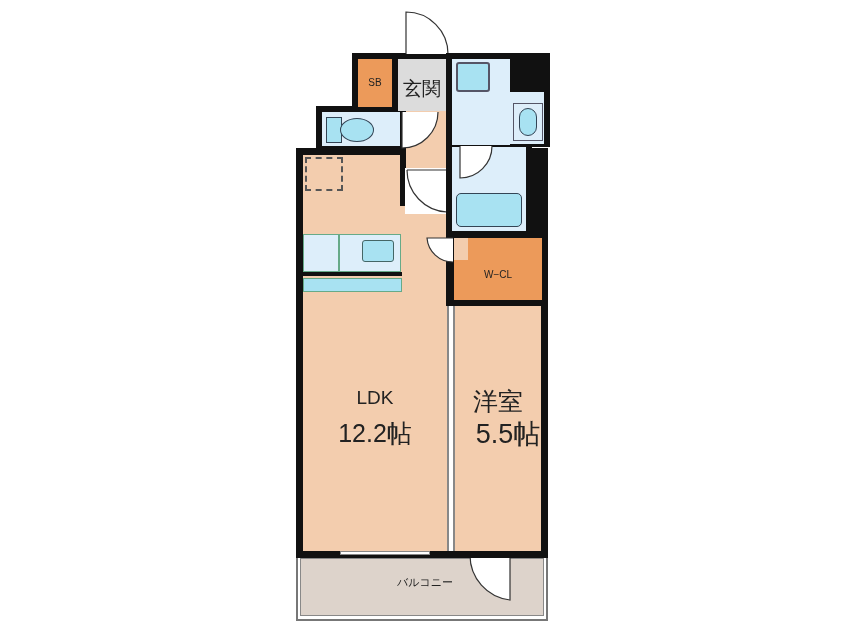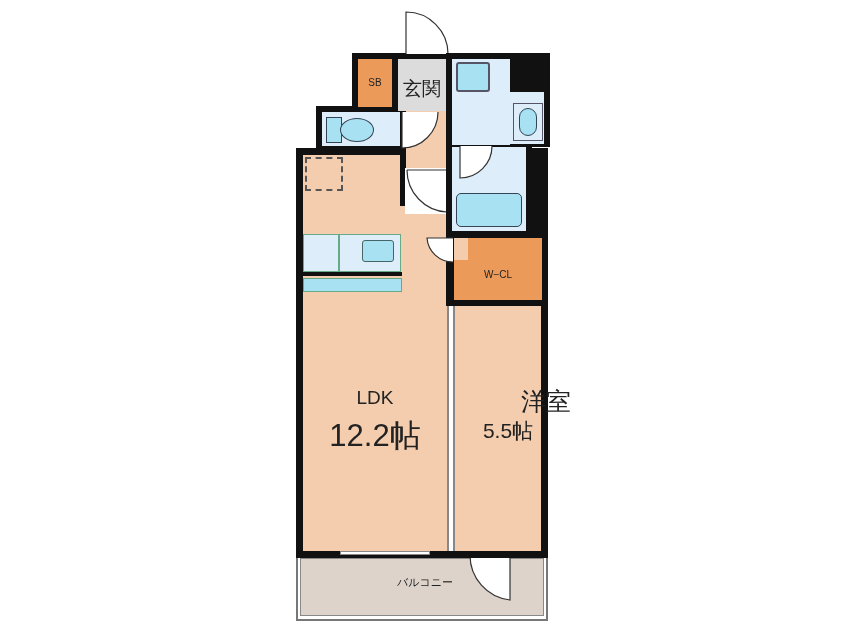--- a/index.html
+++ b/index.html
@@ -75,15 +75,15 @@
 
 <div class="abs wall" style="left:446px;top:232px;width:102px;height:74px;"></div>
 <div class="abs" style="left:454px;top:238px;width:88px;height:62px;background:#ec9a5a;"></div>
 <div class="abs" style="left:454px;top:238px;width:14px;height:22px;background:#f3cdae;"></div>
 <div class="room-label" style="left:460px;top:270px;width:76px;font-size:10px;">W−CL</div>
 <svg class="abs" style="left:425px;top:236px;" width="30" height="28">
   <path d="M28 2 L2 2 A26 26 0 0 0 28 26" fill="#fff" stroke="#333" stroke-width="1.2"></path>
 </svg>
 
 <div class="room-label" style="left:320px;top:388px;width:110px;font-size:19px;">LDK</div>
-<div class="room-label" style="left:320px;top:420px;width:110px;font-size:31px;">12.2帖</div>
-<div class="room-label" style="left:455px;top:388px;width:86px;font-size:25px;padding-left:48px;">洋室</div>
-<div class="room-label" style="left:455px;top:420px;width:106px;font-size:21px;">5.5帖</div>
+<div class="room-label" style="left:320px;top:420px;width:110px;font-size:25px;">12.2帖</div>
+<div class="room-label" style="left:455px;top:388px;width:86px;font-size:25px;">洋室</div>
+<div class="room-label" style="left:455px;top:420px;width:106px;font-size:27px;">5.5帖</div>
 
 </body></html>

